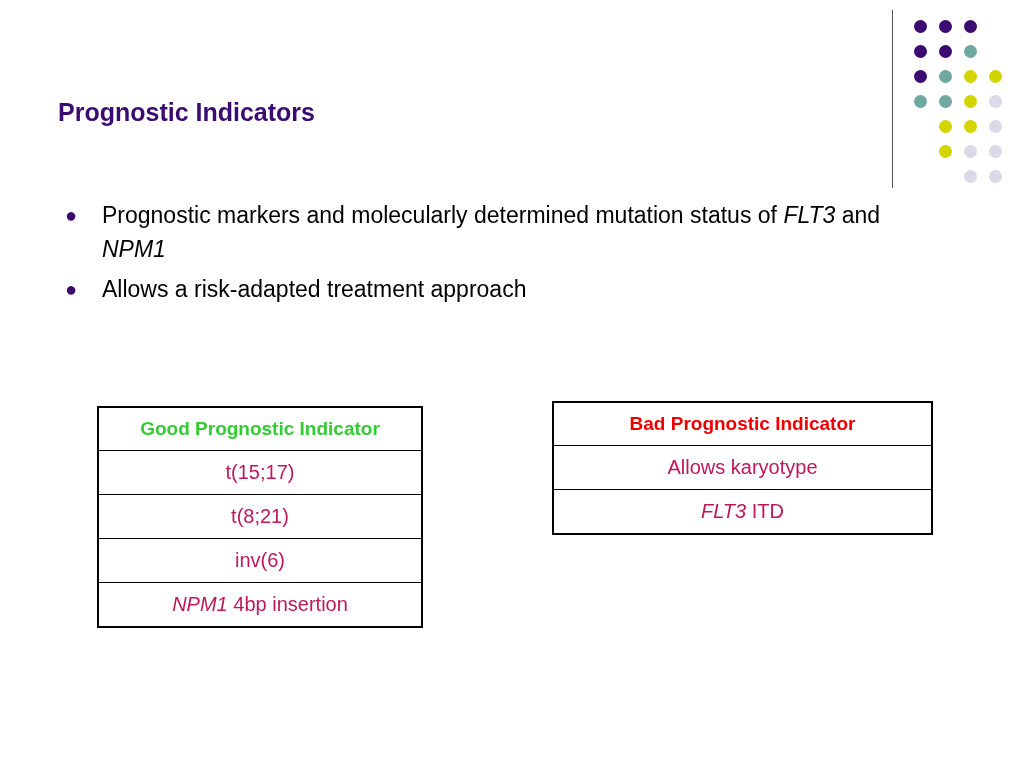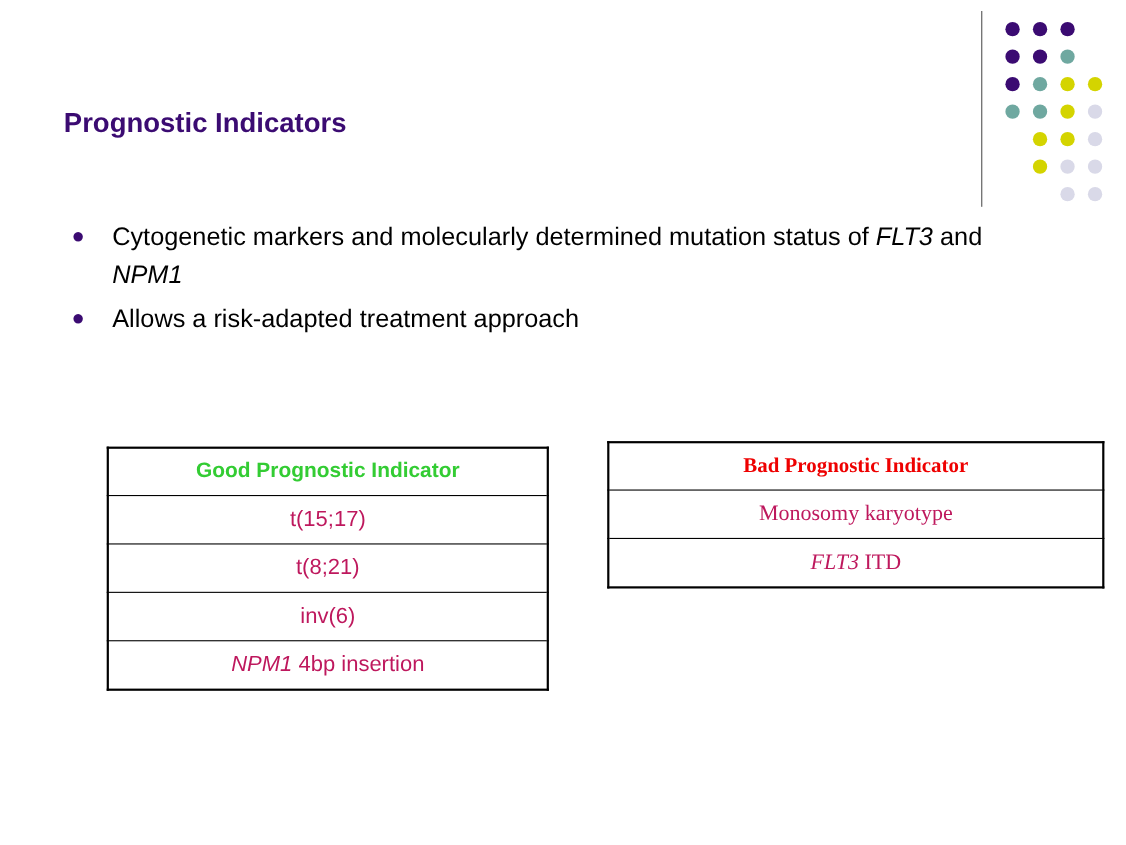--- a/index.html
+++ b/index.html
@@ -100,27 +100,26 @@
     font-weight: bold;
     font-size: 19px;
   }
   .tbl .good-head { color: #33CC33; }
   .tbl .bad-head { color: #EE0000; }
   .tbl td i { font-style: italic; }
 
   #good-table {
     left: 97px;
     top: 406px;
-    width: 402px;
+    width: 326px;
   }
   #bad-table {
     left: 552px;
     top: 401px;
-    width: 452px;
-    font-family: Liberation Serif, serif;
+    width: 381px;
   }
 </style>
 </head>
 <body>
 
 <div class="logo">
   <div class="divider"></div>
   <div id="dot-field">
       <div class="dot" style="left: 22px; top: 10px; background: rgb(59, 11, 114);"></div>
       <div class="dot" style="left: 47px; top: 10px; background: rgb(59, 11, 114);"></div>
@@ -145,21 +144,21 @@
       <div class="dot" style="left: 72px; top: 160px; background: rgb(217, 217, 232);"></div>
       <div class="dot" style="left: 97px; top: 160px; background: rgb(217, 217, 232);"></div>
     </div>
 </div>
 
 <div class="title">Prognostic Indicators</div>
 
 <div class="bullets">
   <div class="bullet-row">
     <span class="bullet-mark">●</span>
-    <span class="bullet-text" id="bullet-0"><span>Cytogenetic markers and molecularly determined mutation status of </span><i>FLT3</i><span> and </span><i>NPM1</i></span>
+    <span class="bullet-text" id="bullet-0"><span>Prognostic markers and molecularly determined mutation status of </span><i>FLT3</i><span> and </span><i>NPM1</i></span>
   </div>
   <div class="bullet-row">
     <span class="bullet-mark">●</span>
     <span class="bullet-text" id="bullet-1"><span>Allows a risk-adapted treatment approach</span></span>
   </div>
 </div>
 
 <table class="tbl" id="good-table">
   <tbody id="good-table-body">
       <tr>
@@ -179,19 +178,19 @@
       </tr>
     </tbody>
 </table>
 
 <table class="tbl" id="bad-table">
   <tbody id="bad-table-body">
       <tr>
         <td class="header bad-head">Bad Prognostic Indicator</td>
       </tr>
       <tr>
-        <td><span>Monosomy karyotype</span></td>
+        <td><span>Allows karyotype</span></td>
       </tr>
       <tr>
         <td><i>FLT3</i><span> ITD</span></td>
       </tr>
     </tbody>
 </table>
 
 </body></html>

